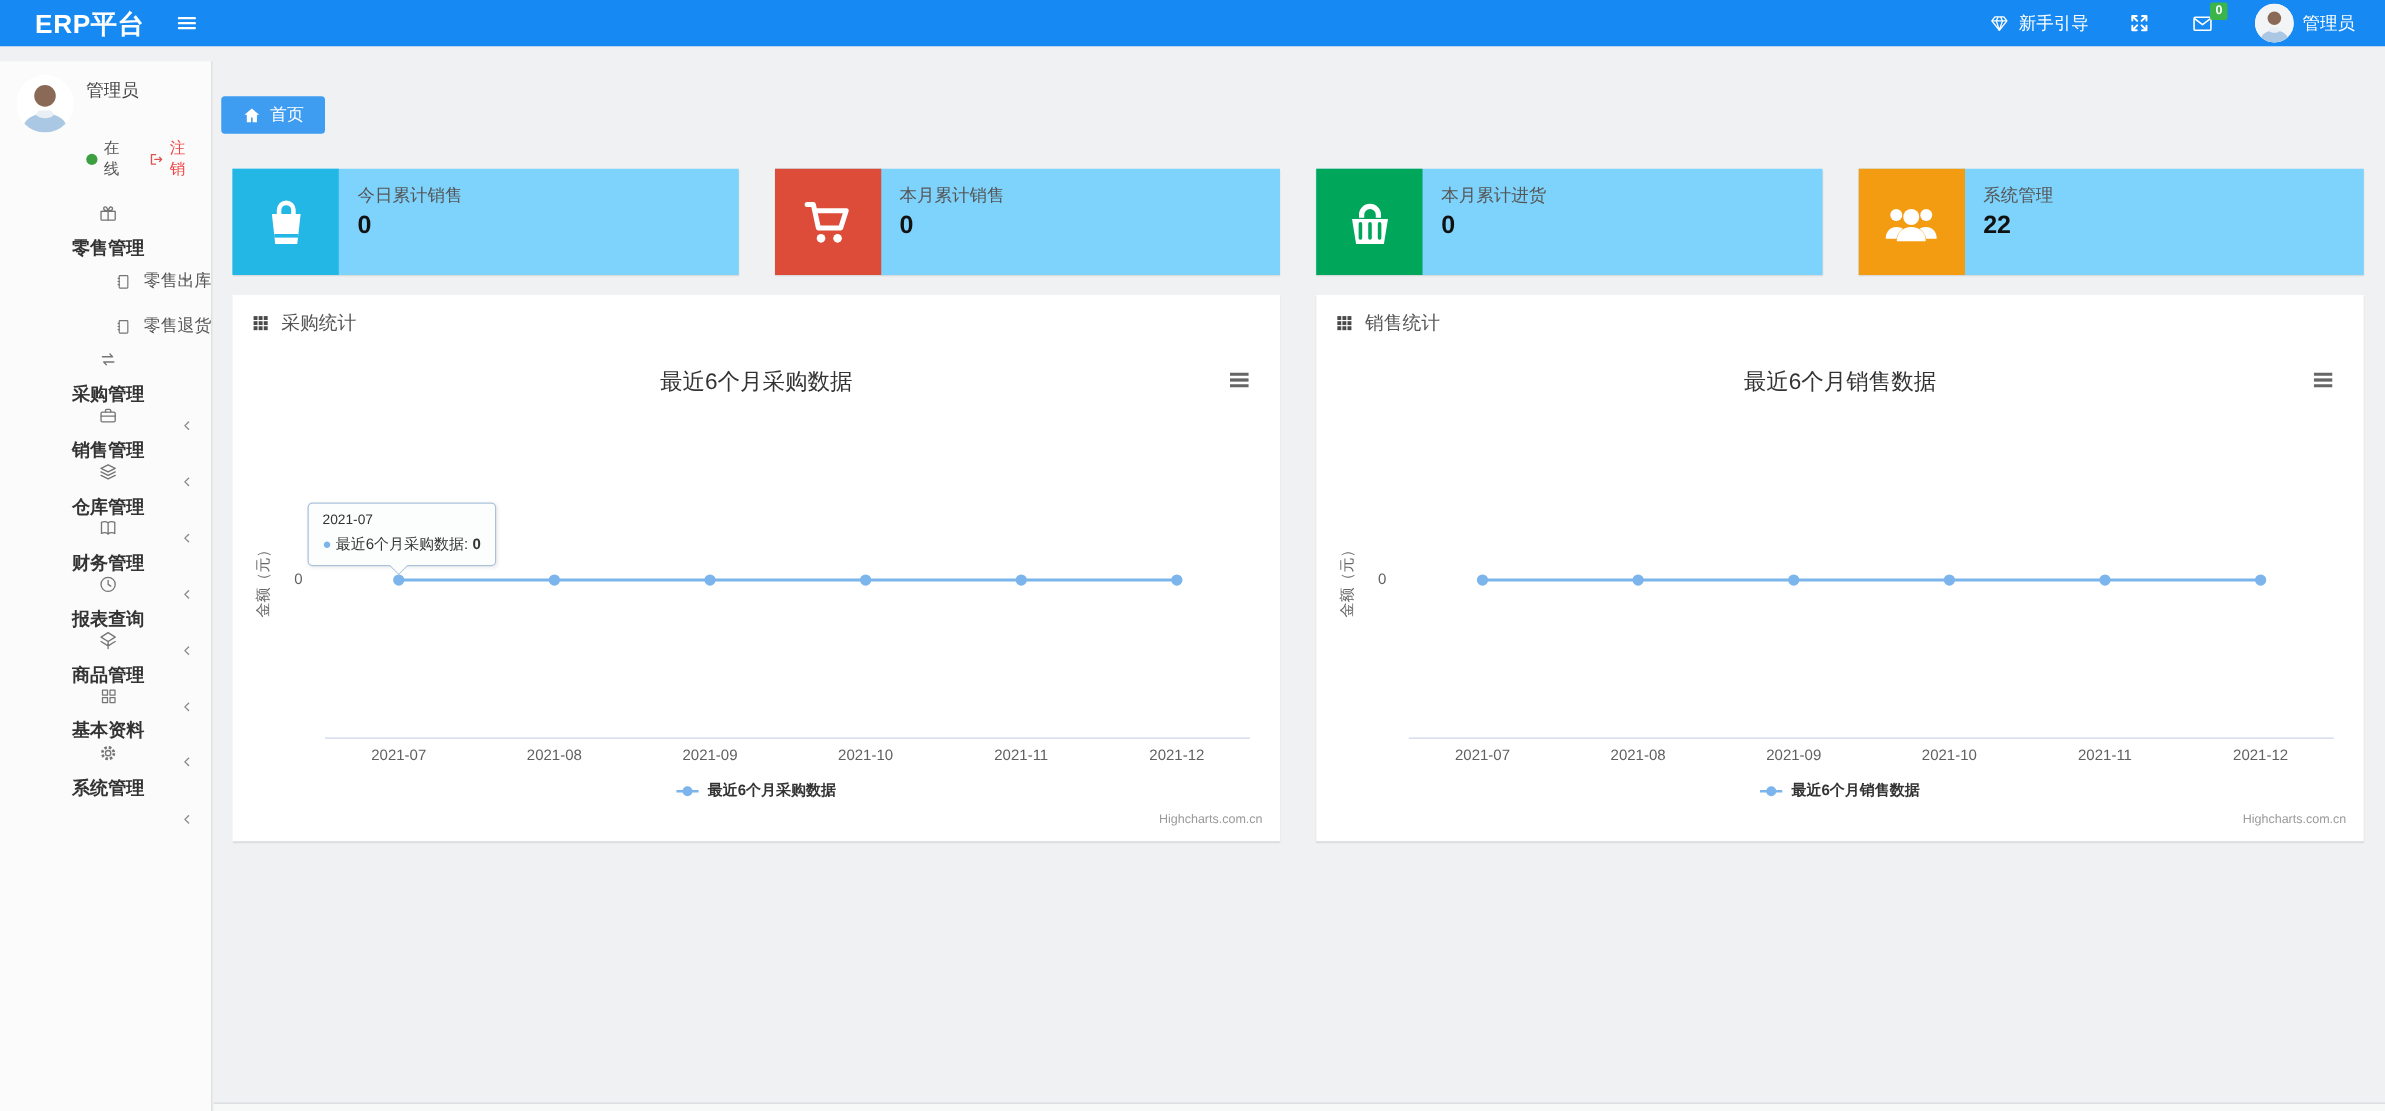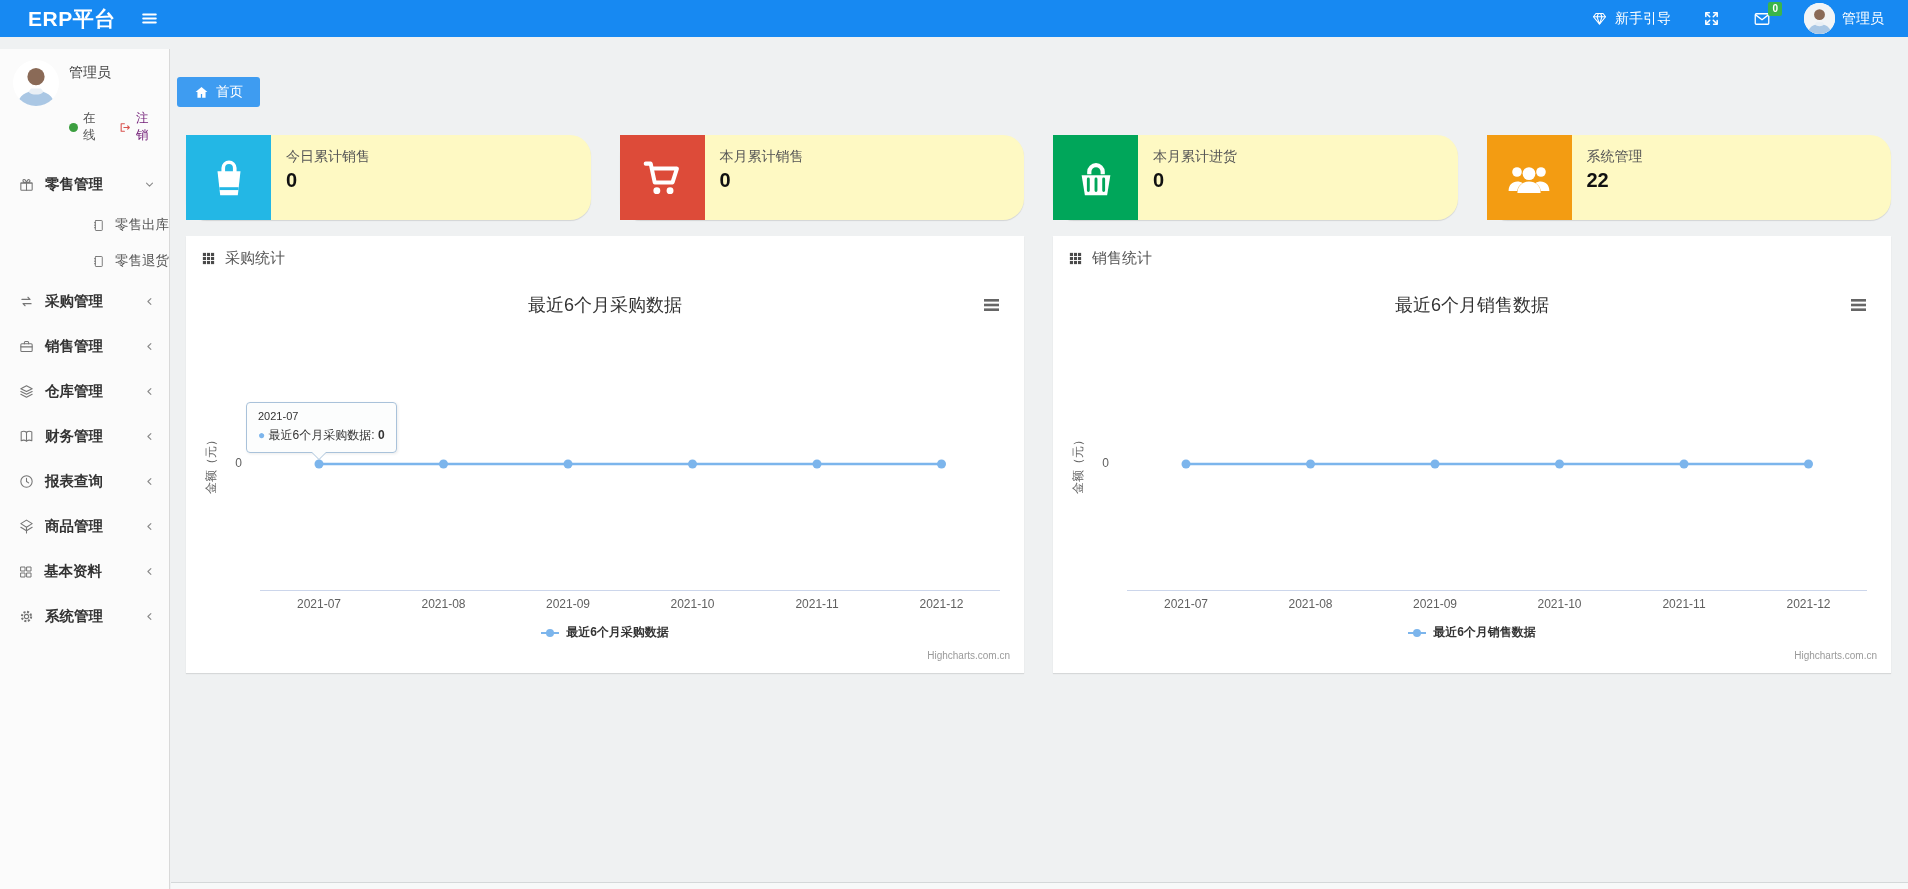--- a/index.html
+++ b/index.html
@@ -18,36 +18,36 @@
   .avatar{width:31px;height:31px;border-radius:50%;overflow:hidden;background:#fff;flex:none;}
   .avatar svg,.user-avatar svg{display:block;width:100%;height:100%;}
   
   .sidebar{position:absolute;top:49px;left:0;width:170px;bottom:0;background:#fbfbfb;
            border-right:1px solid #d9d9d9;box-sizing:border-box;}
   .user-panel{padding:11px 10px 10px 13px;display:flex;gap:10px;}
   .user-avatar{width:46px;height:46px;border-radius:50%;overflow:hidden;flex:none;}
   .user-name{font-size:14px;color:#444;margin-top:4px;}
   .user-status{display:flex;align-items:center;gap:5px;font-size:12.5px;color:#555;margin-top:28px;}
   .dot{width:9px;height:9px;border-radius:50%;background:#3c9f40;flex:none;}
-  .logout{display:flex;align-items:center;gap:4px;margin-left:7px;cursor:pointer;color:#701a75;}
+  .logout{display:flex;align-items:center;gap:4px;margin-left:7px;cursor:pointer;color:#ef4444;}
   .menu{margin-top:8px;}
   .menu-item{height:45px;display:flex;align-items:center;padding:0 14px 0 18px;cursor:pointer;
-             color:#333;font-size:14.5px;font-weight:600;gap:10px;}
+             color:#333;font-size:14.5px;font-weight:600;gap:10px;flex-direction:column;}
   .menu-item .chev{margin-left:auto;}
   .submenu-item{height:36px;display:flex;align-items:center;padding-left:27px;gap:9px;
                 font-size:13.5px;color:#555;cursor:pointer;justify-content:flex-end;}
   .icon{display:inline-flex;}
   .icon svg{display:block;}
   
   .content{position:absolute;top:49px;left:171px;right:0;bottom:0;}
   .tabs{padding:2px 0 0 6px;height:31px;margin-top:26px;}
   .tab{display:inline-flex;align-items:center;gap:7px;height:30px;padding:0 17px;background:#3e9cf1;
        color:#fff;font-size:13.5px;border-radius:3px;cursor:pointer;}
   .cards{display:flex;gap:29px;padding:27px 17px 0 15px;}
-  .info-box{flex:1;height:85px;background:#fef9c3;display:flex;box-shadow:0 1px 1px rgba(0,0,0,.12);border-radius:21px;}
+  .info-box{flex:1;height:85px;background:#7dd3fc;display:flex;box-shadow:0 1px 1px rgba(0,0,0,.12);}
   .icon-box{width:85px;height:85px;flex:none;display:flex;align-items:center;justify-content:center;}
   .info-content{padding:13px 0 0 15px;}
   .info-title{font-size:14px;color:#555;}
   .info-value{font-size:20px;font-weight:bold;color:#111;margin-top:3px;}
   
   .panels{display:flex;gap:29px;padding:16px 17px 0 15px;}
   .panel{flex:1;background:#fff;box-shadow:0 1px 1px rgba(0,0,0,.1);}
   .panel-head{height:44px;display:flex;align-items:center;gap:9px;padding:0 15px;font-size:15px;color:#555;}
   .chart-body{position:relative;height:393px;}
   .chart-svg{position:absolute;left:0;top:0;}

